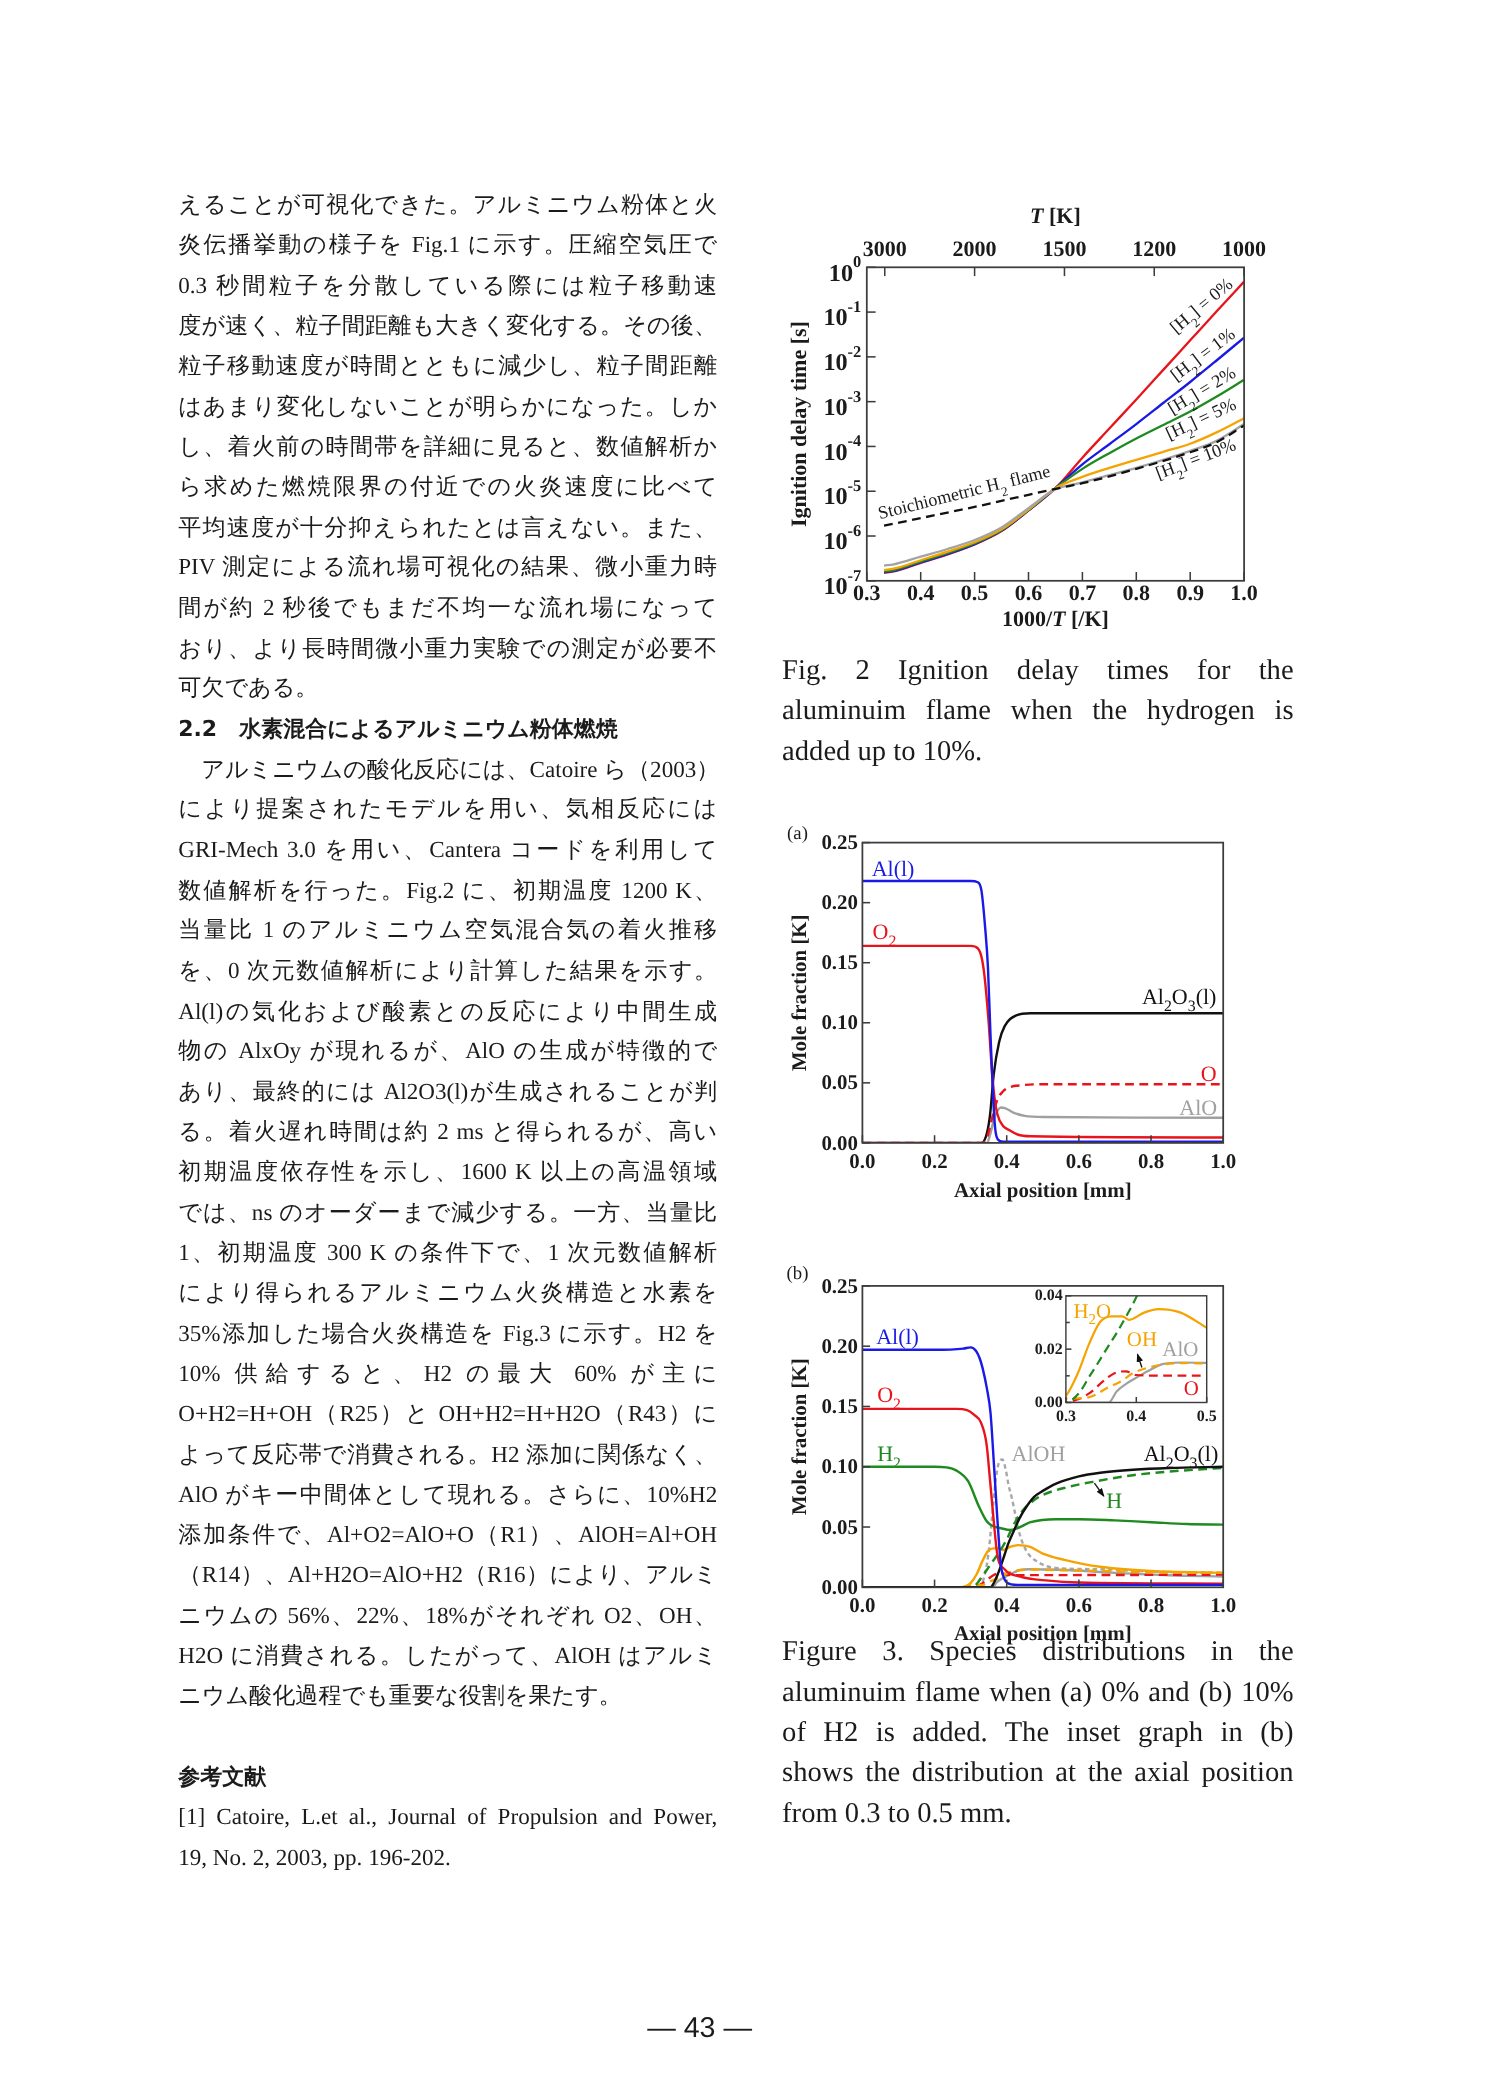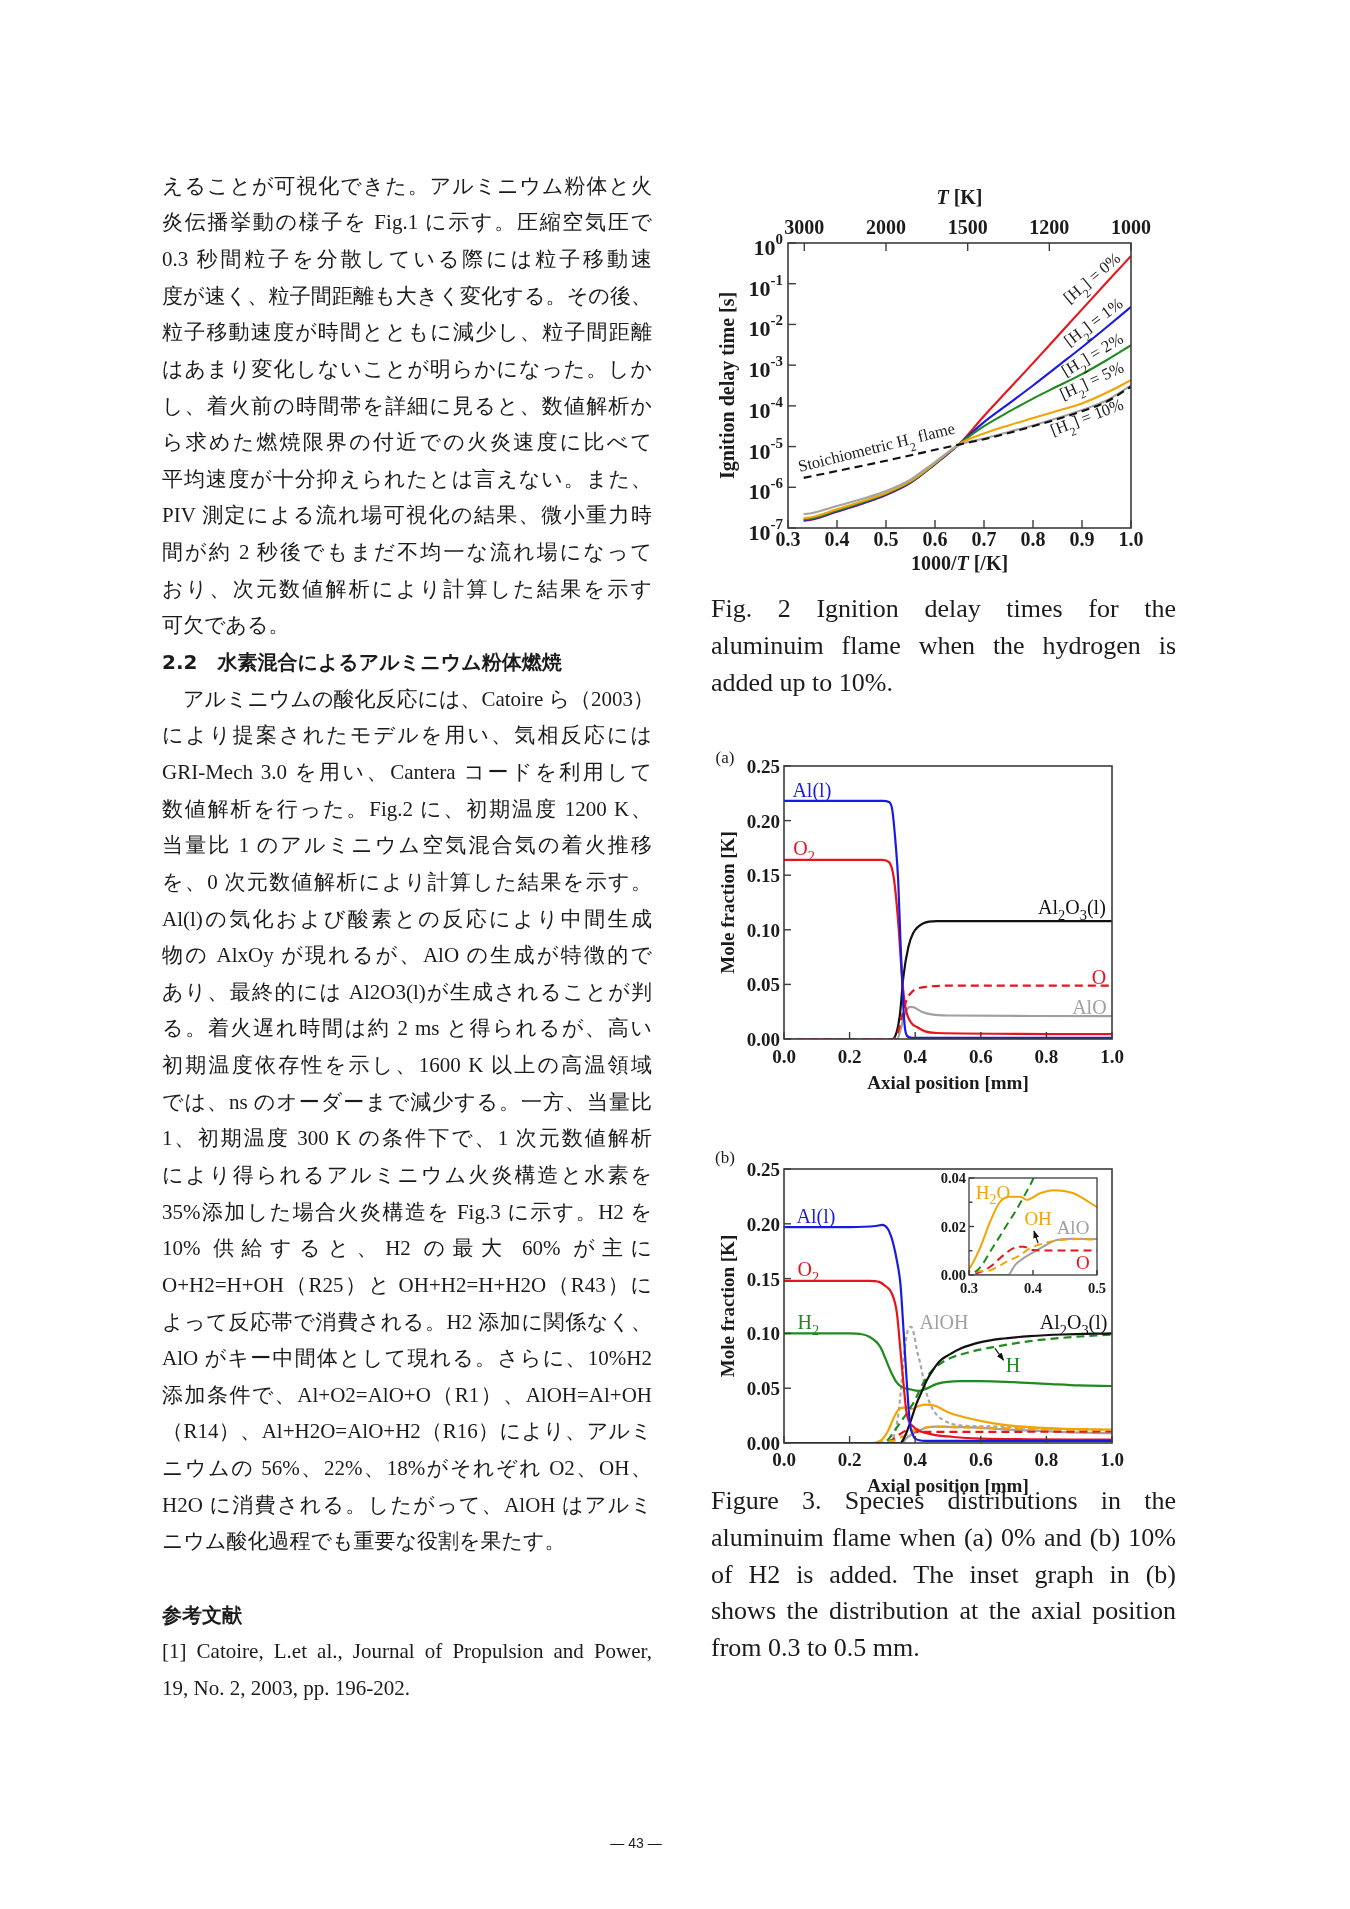--- a/index.html
+++ b/index.html
@@ -26,41 +26,41 @@
   }
   .fig2cap .cline { height: 37px; line-height: 37px; }
   .fig3cap .cline { height: 36.75px; line-height: 36.75px; }
   .cline.last { text-align-last: left; }
   .panel-label {
     position: absolute; font-size: 17px; line-height: 20px; width: 40px;
     text-align: center; margin-left: -20px; margin-top: -10px;
   }
   .page-number {
     position: absolute; left: 0; top: 1830px; width: 1272px; text-align: center;
-    font-family: "Liberation Sans", "DejaVu Sans", sans-serif; font-size: 14px; line-height: 26px;
+    font-family: "Liberation Sans", "DejaVu Sans", sans-serif; font-size: 26px; line-height: 26px;
   }
   svg.fig { position: absolute; overflow: visible; }
   svg.fig text { font-family: "Liberation Serif", "DejaVu Serif", serif; }
 </style>
 </head>
 <body>
 
 <div class="col-left">
   <div class="bline">えることが可視化できた。アルミニウム粉体と火</div>
   <div class="bline">炎伝播挙動の様子を Fig.1 に示す。圧縮空気圧で</div>
   <div class="bline">0.3 秒間粒子を分散している際には粒子移動速</div>
   <div class="bline">度が速く、粒子間距離も大きく変化する。その後、</div>
   <div class="bline">粒子移動速度が時間とともに減少し、粒子間距離</div>
   <div class="bline">はあまり変化しないことが明らかになった。しか</div>
   <div class="bline">し、着火前の時間帯を詳細に見ると、数値解析か</div>
   <div class="bline">ら求めた燃焼限界の付近での火炎速度に比べて</div>
   <div class="bline">平均速度が十分抑えられたとは言えない。また、</div>
   <div class="bline">PIV 測定による流れ場可視化の結果、微小重力時</div>
   <div class="bline">間が約 2 秒後でもまだ不均一な流れ場になって</div>
-  <div class="bline">おり、次元数値解析により計算した結果を示す</div>
+  <div class="bline">おり、より長時間微小重力実験での測定が必要不</div>
   <div class="bline last">可欠である。</div>
 
   <div class="bline shead">2.2　水素混合によるアルミニウム粉体燃焼</div>
 
   <div class="bline">　アルミニウムの酸化反応には、Catoire ら（2003）</div>
   <div class="bline">により提案されたモデルを用い、気相反応には</div>
   <div class="bline">GRI-Mech 3.0 を用い、Cantera コードを利用して</div>
   <div class="bline">数値解析を行った。Fig.2 に、初期温度 1200 K、</div>
   <div class="bline">当量比 1 のアルミニウム空気混合気の着火推移</div>
   <div class="bline">を、0 次元数値解析により計算した結果を示す。</div>

